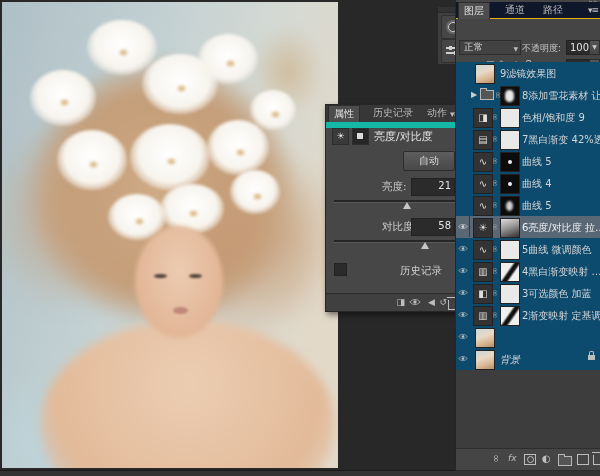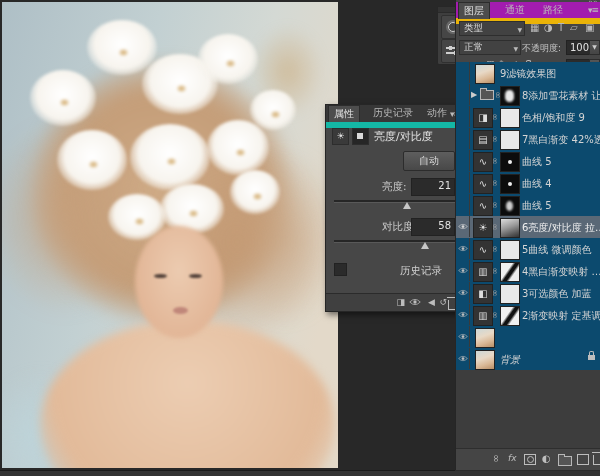--- a/index.html
+++ b/index.html
@@ -54,21 +54,21 @@
   .sliderlabel{position:absolute;left:8px;font-size:10.5px;color:#cfcfcf;margin-left:48px;}
   .sliderwell{position:absolute;right:8px;width:36px;height:14px;}
   .slider{position:absolute;left:8px;right:8px;height:10px;}
   .track{position:absolute;left:0;right:0;top:3px;height:2px;background:#262626;border-bottom:1px solid #595959;}
   .thumb{position:absolute;top:5px;width:0;height:0;border-left:4px solid transparent;border-right:4px solid transparent;border-bottom:7px solid #c6c6c6;}
   .checkbox{position:absolute;left:8px;width:11px;height:11px;background:#2b2b2b;border:1px solid #222;}
   #props .pbar{position:absolute;left:0;bottom:0;width:100%;height:17px;background:#404040;border-top:1px solid #2b2b2b;}
   .pbaricon{position:absolute;top:3px;font-size:9px;color:#bdbdbd;}
   
   #layers{left:455px;top:0;width:145px;height:470px;background:#454545;border-left:1px solid #262626;}
-  #layers .tabs{position:absolute;left:0;top:2px;width:100%;height:16px;background:#a21caf;border-bottom:6px solid #eab308;}
+  #layers .tabs{position:absolute;left:0;top:2px;width:100%;height:16px;background:#0f172a;border-bottom:1px solid #eab308;}
   .collapsearrows{position:absolute;right:3px;top:-2px;font-size:8px;color:#aaa;}
   .filterrow{position:absolute;left:0;top:19px;width:100%;height:19px;}
   .combo{position:absolute;background:#424242;border:1px solid #2e2e2e;font-size:9.5px;color:#ddd;}
   .combo .arr{position:absolute;right:2px;top:4px;font-size:6px;color:#bbb;}
   .ficon{position:absolute;top:3px;font-size:10px;color:#b9b9b9;}
   .blendrow{position:absolute;left:0;top:38px;width:100%;height:19px;}
   .lockrow{position:absolute;left:0;top:57px;width:100%;height:19px;}
   .tinylabel{position:absolute;font-size:9px;color:#c5c5c5;white-space:nowrap;}
   .locks span{position:absolute;top:2px;font-size:9px;color:#bdbdbd;}
   .lockshape{position:absolute;width:7px;height:5px;background:#bdbdbd;}
@@ -225,31 +225,20 @@
 
   <div class="abs" id="layers">
     <span class="collapsearrows">»»</span>
     <div class="tabs">
       <span class="tab active" style="left:2px">图层</span>
       <span class="tab" style="left:44px">通道</span>
       <span class="tab" style="left:82px">路径</span>
       <span class="panelmenu" style="top:3px">▾≡</span>
     </div>
 
-    <div class="filterrow">
-      <span class="combo" style="left:3px;top:2px;width:60px;height:13px;padding-left:4px">
-        <span>类型</span>
-        <span class="arr">▼</span>
-      </span>
-      <span class="ficon" style="left:74px">▦</span>
-      <span class="ficon" style="left:88px">◑</span>
-      <span class="ficon" style="left:102px">T</span>
-      <span class="ficon" style="left:114px">▱</span>
-      <span class="ficon" style="left:129px">▣</span>
-    </div>
 
     <div class="blendrow">
       <span class="combo" style="left:3px;top:2px;width:56px;height:13px;padding-left:4px">
         <span>正常</span>
         <span class="arr">▼</span>
       </span>
       <span class="tinylabel" style="left:66px;top:4px">不透明度:</span>
       <span class="well abs" style="left:110px;top:2px;width:20px;height:11px">100%</span>
       <span class="ddbtn abs" style="left:133px;top:2px;width:9px;height:13px">▼</span>
     </div>

